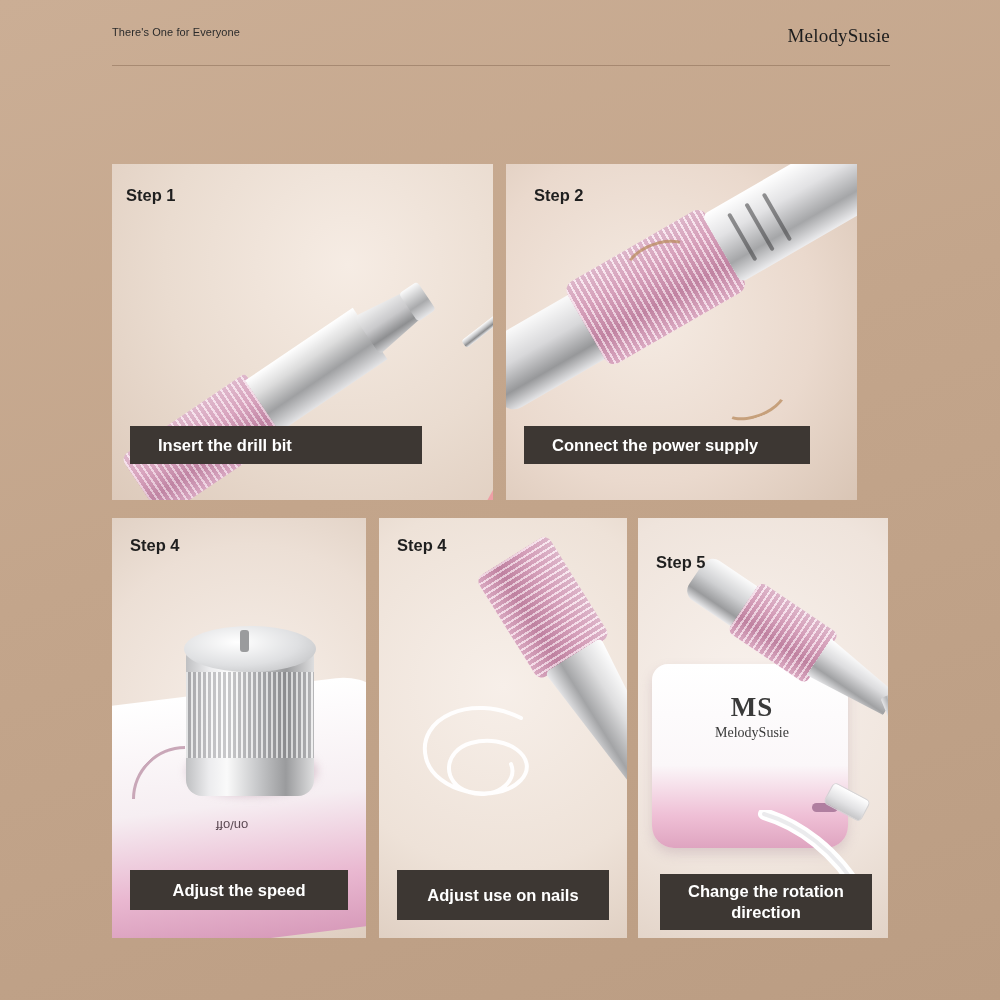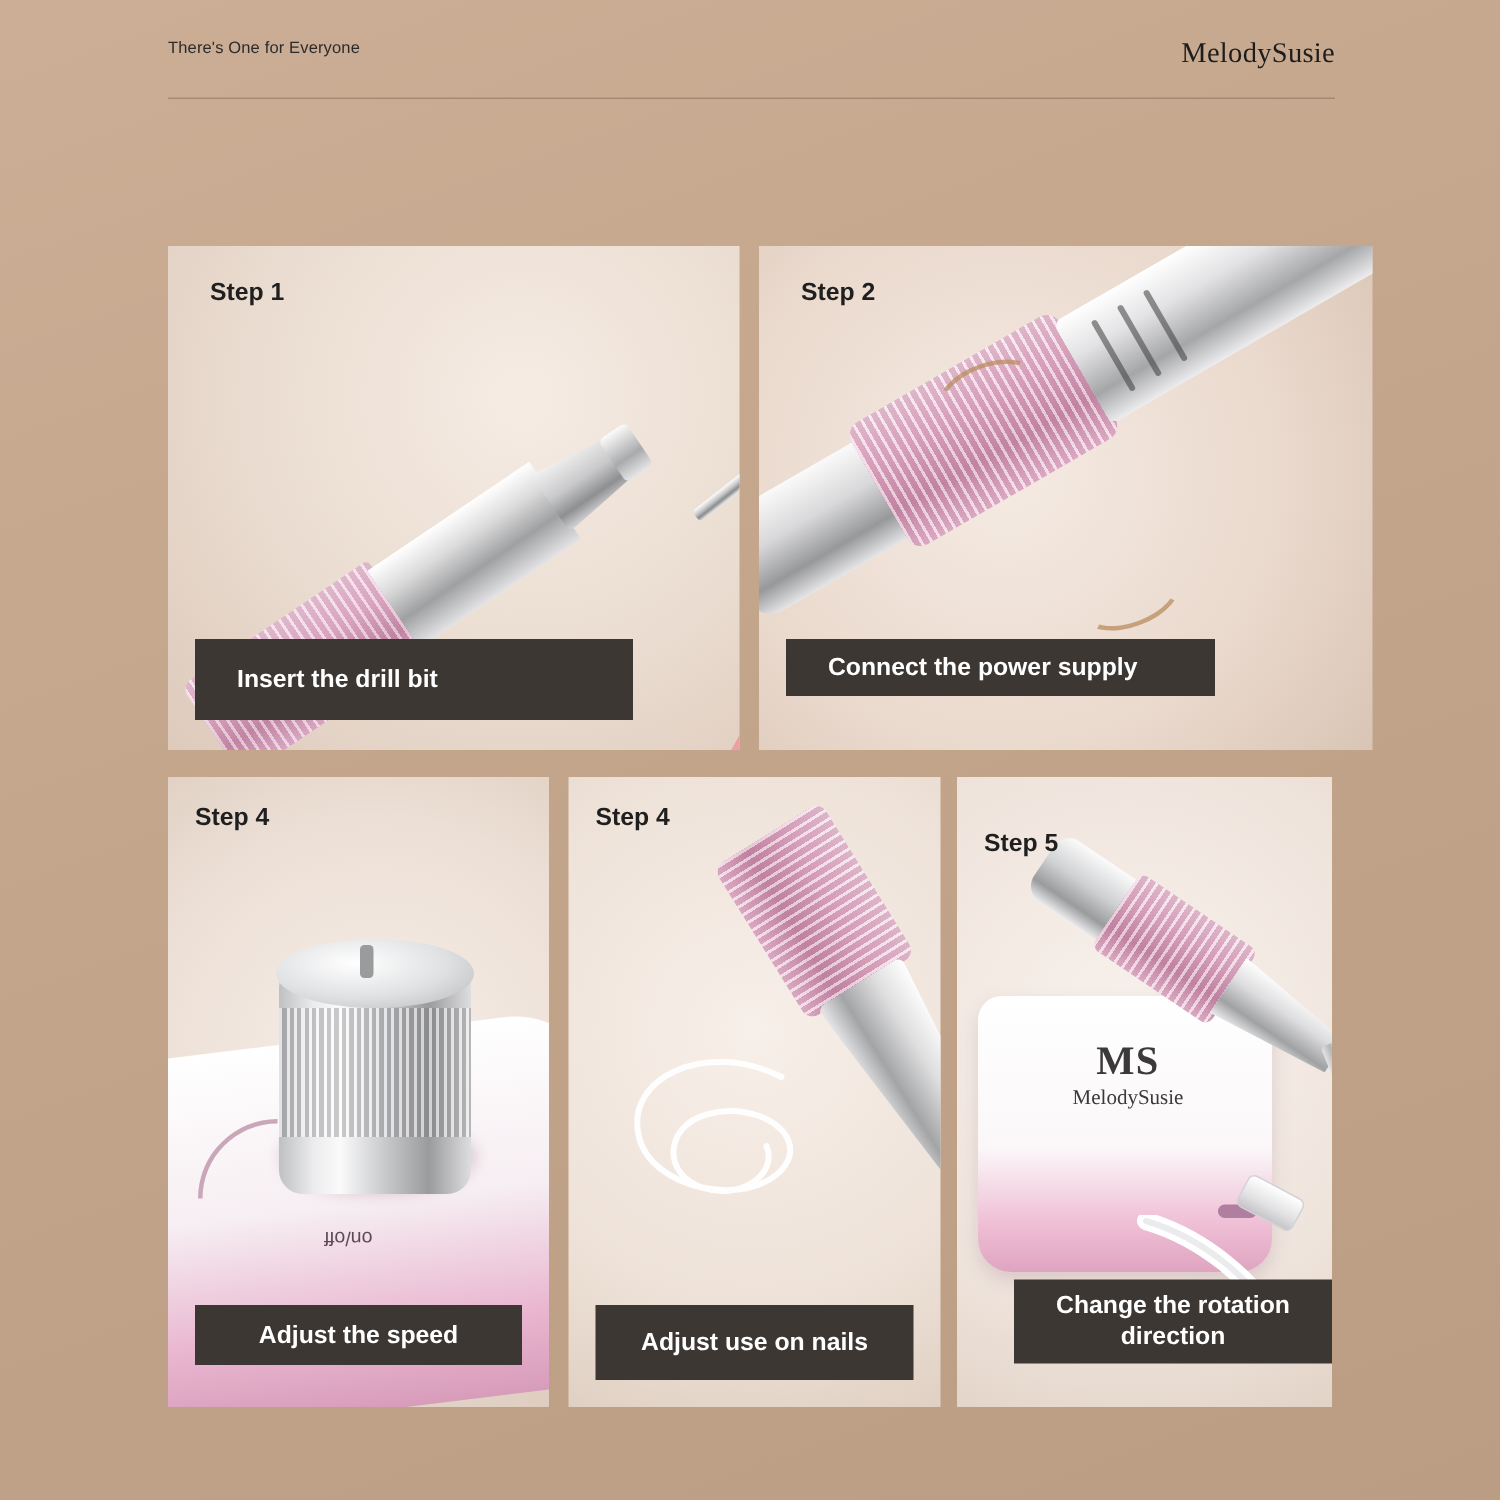--- a/index.html
+++ b/index.html
@@ -91,21 +91,21 @@
     font-size: 16.5px;
     font-weight: bold;
     color: #1f1f1f;
     z-index: 5;
   }
 
   
   #card1 { left: 112px; top: 164px; width: 381px; height: 336px;
     background: radial-gradient(circle at 62% 30%, #f6ece4 0%, #eadcd0 55%, #ddcabb 100%); }
   
-  #card2 { left: 506px; top: 164px; width: 409px; height: 336px;
+  #card2 { left: 506px; top: 164px; width: 351px; height: 336px;
     background: radial-gradient(circle at 40% 45%, #f5ebe3 0%, #ead9cd 60%, #d9c5b5 100%); }
   
   #card3 { left: 112px; top: 518px; width: 254px; height: 420px;
     background: radial-gradient(circle at 55% 45%, #f7efe9 0%, #ecdfd5 60%, #dccbbd 100%); }
   
   #card4 { left: 379px; top: 518px; width: 248px; height: 420px;
     background: radial-gradient(circle at 50% 40%, #f7efe9 0%, #eee2d8 65%, #e0d0c3 100%); }
   
   #card5 { left: 638px; top: 518px; width: 250px; height: 420px;
     background: radial-gradient(circle at 45% 40%, #f8f1ec 0%, #efe4dc 65%, #e2d3c7 100%); }
@@ -364,22 +364,22 @@
       <div class="c1-handle">
         <div class="c1-grip"></div>
         <div class="c1-neck"></div>
         <div class="c1-tip"></div>
         <div class="c1-chuck"></div>
       </div>
       <div class="c1-bit"></div>
 
       <div class="c1-arrow"></div>
     </div>
-    <div class="step-label" style="left:28px; top:22px;text-align:right;">Step 1</div>
-    <div class="caption left-align" style="left:18px; top:262px; width:292px; height:54px;">Insert the drill bit</div>
+    <div class="step-label" style="left:14px; top:22px;text-align:right;">Step 1</div>
+    <div class="caption left-align" style="left:18px; top:262px; width:292px; height:38px;">Insert the drill bit</div>
   </div>
 
   <div class="card" id="card2">
     <div class="art">
       <div class="c2-unit">
         <div class="c2-back"></div>
         <div class="c2-grip"></div>
         <div class="c2-front">
           <div class="c2-line" style="left:22px;"></div>
           <div class="c2-line" style="left:42px;"></div>
@@ -442,16 +442,16 @@
       </div>
       <div class="c5-plug"></div>
       <div class="c5-cable">
         <svg viewBox="0 0 140 90" fill="none">
           <path d="M6 4 C40 14, 78 40, 104 86" stroke="#ffffff" stroke-width="12" stroke-linecap="round" fill="none"></path>
           <path d="M6 4 C40 14, 78 40, 104 86" stroke="#e3e3e5" stroke-width="4" stroke-linecap="round" fill="none" opacity="0.7"></path>
         </svg>
       </div>
     </div>
     <div class="step-label" style="left:18px; top:35px;">Step 5</div>
-    <div class="caption" style="left:22px; top:335px; width:212px; height:56px;margin-left:16px;">Change the rotation direction</div>
+    <div class="caption" style="left:22px; top:356px; width:212px; height:56px;">Change the rotation direction</div>
   </div>
 
 </div>
 
 </body></html>

